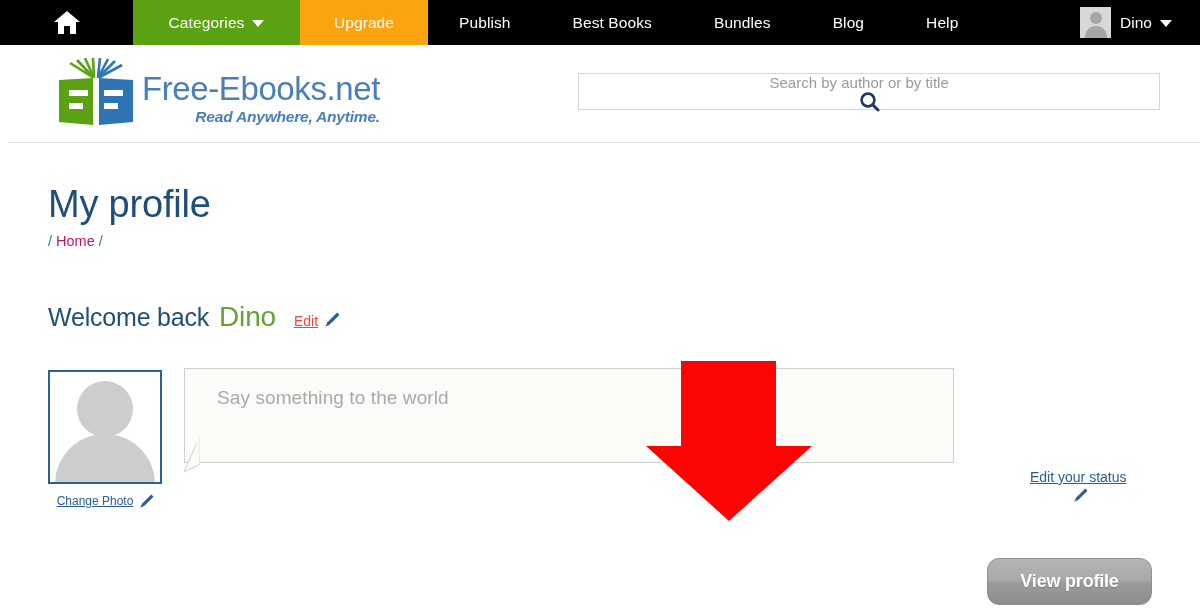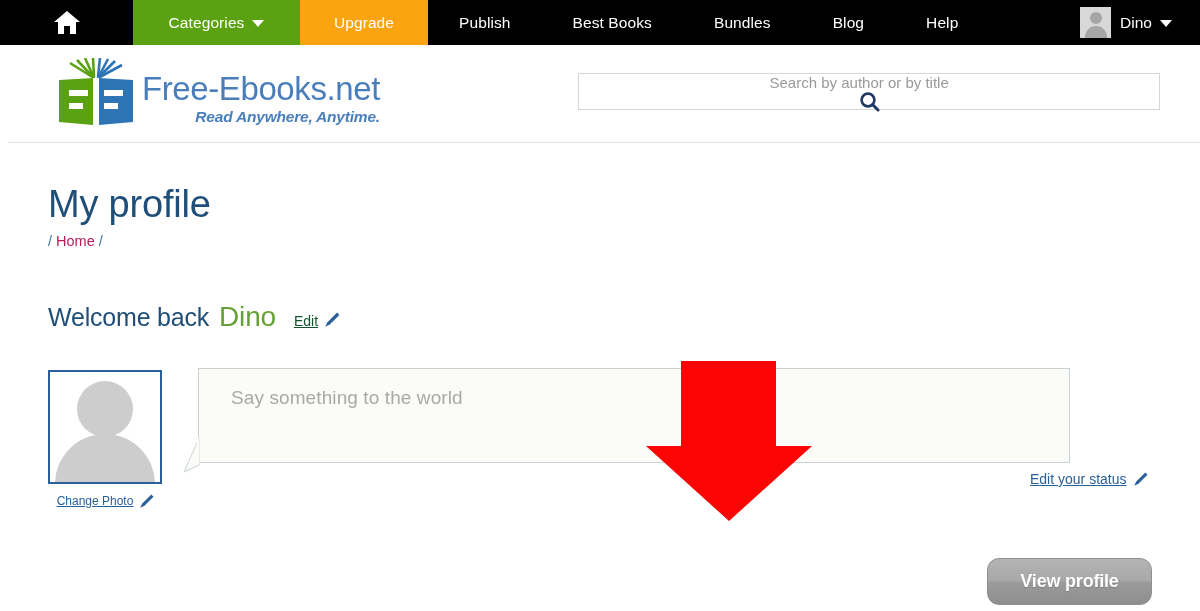--- a/index.html
+++ b/index.html
@@ -216,21 +216,21 @@
     letter-spacing: -.2px;
   }
   .welcome-name {
     font-size: 28px;
     color: #65a233;
     margin-left: 10px;
     letter-spacing: -.2px;
   }
   .edit-link {
     font-size: 14px;
-    color: #14532d;
+    color: #ef4444;
     text-decoration: underline;
     margin-left: 18px;
     cursor: pointer;
   }
   .pencil {
     margin-left: 6px;
     position: relative;
     top: 2px;
     cursor: pointer;
   }
@@ -273,22 +273,22 @@
   .change-photo {
     font-size: 12px;
     color: #2a6099;
     text-decoration: underline;
     cursor: pointer;
   }
 
   
   .bubble {
     position: absolute;
-    left: 198px; top: 368px;
-    width: 872px;
+    left: 184px; top: 368px;
+    width: 770px;
     height: 95px;
     background: #fbfcf8;
     border: 1px solid #c8d2d4;
     box-sizing: border-box;
   }
   .bubble-placeholder {
     position: absolute;
     left: 32px; top: 18px;
     font-size: 19px;
     color: #a9a9a9;
@@ -299,20 +299,21 @@
     left: 183px; top: 438px;
     width: 20px;
     height: 34px;
     overflow: visible;
   }
   .status-edit-row {
     position: absolute;
     left: 1030px; top: 469px;
     display: flex;
     align-items: center;
+    flex-direction: column;
   }
   .status-edit {
     font-size: 14px;
     color: #2a6099;
     text-decoration: underline;
     cursor: pointer;
   }
 
   
   .view-profile-btn {

